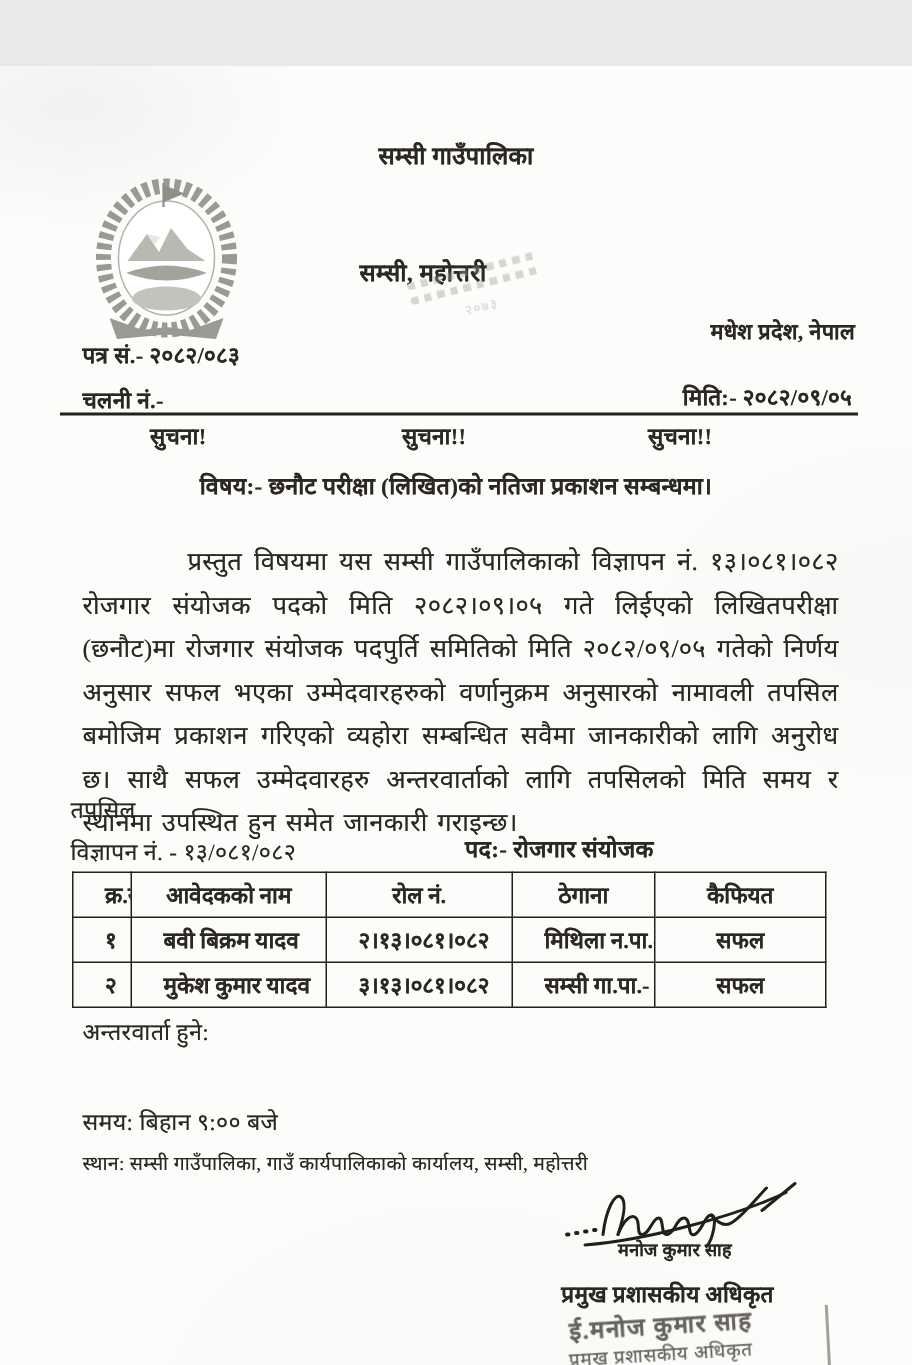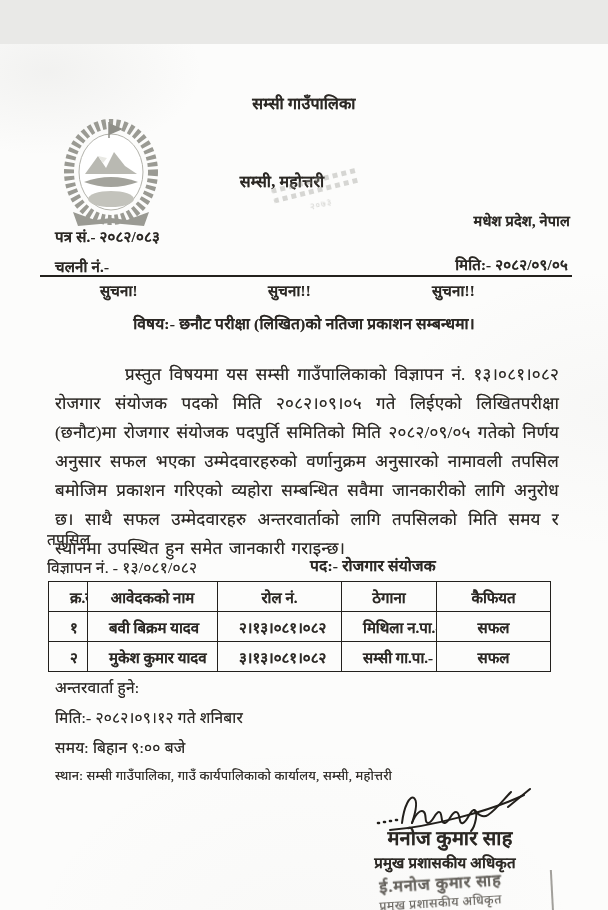--- a/index.html
+++ b/index.html
@@ -83,21 +83,21 @@
   .c-addr{width:95px;text-align:left;}
   .c-rem{width:114px;text-align:center;}
 
   .iv-head{top:632px;left:55px;font-size:15.5px;}
   .iv-date{top:662px;left:55px;font-size:15.5px;}
   .iv-time{top:692px;left:55px;font-size:15.5px;}
   .iv-venue{top:722px;left:55px;font-size:13px;}
 
   
   .sig-svg{top:738px;left:372px;width:195px;height:52px;}
-  .signer-name{top:780px;left:330px;width:240px;text-align:center;font-size:20px;}
+  .signer-name{top:780px;left:330px;width:240px;text-align:center;font-size:12px;}
   .signer-title{top:808px;left:320px;width:250px;text-align:center;font-size:15px;}
 
   .stamp{
     transform:rotate(-3.5deg);
     color:#46423c;opacity:.82;filter:blur(.3px);
     text-shadow:0 0 .6px rgba(70,66,60,.6);
   }
   .stamp1{top:828px;left:328px;width:225px;text-align:center;font-size:16px;letter-spacing:1px;}
   .stamp2{top:850px;left:328px;width:225px;text-align:center;font-size:12.5px;letter-spacing:.5px;}
   .stamp-edge{top:826px;left:551px;width:2px;height:44px;background:#57534c;opacity:.55;transform:rotate(-3deg);}
@@ -175,21 +175,20 @@
       <td class="c-sn">२</td>
       <td class="c-name">मुकेश कुमार यादव</td>
       <td class="c-roll">३।१३।०८१।०८२</td>
       <td class="c-addr">सम्सी गा.पा.- ४</td>
       <td class="c-rem">सफल</td>
     </tr>
   </tbody>
     </table>
 
   <div class="abs txt iv-head">अन्तरवार्ता हुने:</div>
-  <div class="abs txt iv-date">मिति:- २०८२।०९।१२ गते शनिबार</div>
   <div class="abs txt iv-time">समय: बिहान ९:०० बजे</div>
   <div class="abs txt iv-venue">स्थान: सम्सी गाउँपालिका, गाउँ कार्यपालिकाको कार्यालय, सम्सी, महोत्तरी</div>
 
   <div class="abs sig-svg">
     <svg viewBox="0 0 195 52" width="195" height="52">
       <g stroke="#221f1b" stroke-width="2" fill="none" stroke-linecap="round">
         <path d="M6 41 l1 0 M12 40 l1 0 M18 39 l1 0 M24 38 l1 0" stroke-width="2.6"></path>
         <path d="M30 41 C 32 24, 38 13, 42 16 C 47 20, 42 35, 40 41"></path>
         <path d="M40 41 C 44 31, 49 27, 52 30 C 55 33, 52 41, 56 41 C 61 41, 63 30, 67 30 C 71 30, 68 42, 73 41 C 78 40, 79 30, 84 30 C 89 30, 86 43, 91 41 C 96 39, 98 28, 102 28 C 107 28, 103 45, 99 49"></path>
         <path d="M102 28 C 105 31, 110 37, 116 33 C 124 28, 132 17, 139 10"></path>

